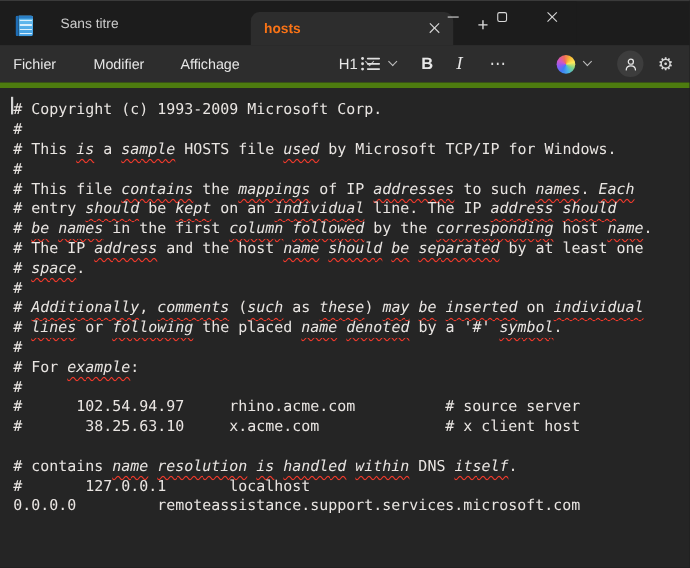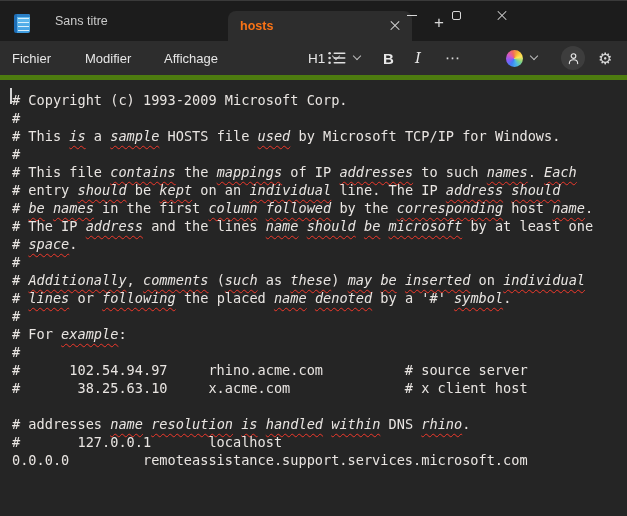--- a/index.html
+++ b/index.html
@@ -147,29 +147,29 @@
 
 <div class="editor">
   <div>
       <div class="line"><span># Copyright (c) 1993-2009 Microsoft Corp.</span></div>
       <div class="line"><span>#</span></div>
       <div class="line"><span># This </span><span class="sq">is</span><span> a </span><span class="sq">sample</span><span> HOSTS file </span><span class="sq">used</span><span> by Microsoft TCP/IP for Windows.</span></div>
       <div class="line"><span>#</span></div>
       <div class="line"><span># This file </span><span class="sq">contains</span><span> the </span><span class="sq">mappings</span><span> of IP </span><span class="sq">addresses</span><span> to such </span><span class="sq">names</span><span>. </span><span class="sq">Each</span></div>
       <div class="line"><span># entry </span><span class="sq">should</span><span> be </span><span class="sq">kept</span><span> on an </span><span class="sq">individual</span><span> line. The IP </span><span class="sq">address</span><span> </span><span class="sq">should</span></div>
       <div class="line"><span># </span><span class="sq">be</span><span> </span><span class="sq">names</span><span> in the first </span><span class="sq">column</span><span> </span><span class="sq">followed</span><span> by the </span><span class="sq">corresponding</span><span> host </span><span class="sq">name</span><span>.</span></div>
-      <div class="line"><span># The IP </span><span class="sq">address</span><span> and the lines </span><span class="sq">name</span><span> </span><span class="sq">should</span><span> </span><span class="sq">be</span><span> </span><span class="sq">microsoft</span><span> by at least one</span></div>
+      <div class="line"><span># The IP </span><span class="sq">address</span><span> and the host </span><span class="sq">name</span><span> </span><span class="sq">should</span><span> </span><span class="sq">be</span><span> </span><span class="sq">separated</span><span> by at least one</span></div>
       <div class="line"><span># </span><span class="sq">space</span><span>.</span></div>
       <div class="line"><span>#</span></div>
       <div class="line"><span># </span><span class="sq">Additionally</span><span>, </span><span class="sq">comments</span><span> (</span><span class="sq">such</span><span> as </span><span class="sq">these</span><span>) </span><span class="sq">may</span><span> </span><span class="sq">be</span><span> </span><span class="sq">inserted</span><span> on </span><span class="sq">individual</span></div>
       <div class="line"><span># </span><span class="sq">lines</span><span> or </span><span class="sq">following</span><span> the placed </span><span class="sq">name</span><span> </span><span class="sq">denoted</span><span> by a '#' </span><span class="sq">symbol</span><span>.</span></div>
       <div class="line"><span>#</span></div>
       <div class="line"><span># For </span><span class="sq">example</span><span>:</span></div>
       <div class="line"><span>#</span></div>
       <div class="line"><span>#      102.54.94.97     rhino.acme.com          # source server</span></div>
       <div class="line"><span>#       38.25.63.10     x.acme.com              # x client host</span></div>
       <div class="line"></div>
-      <div class="line"><span># addresses </span><span class="sq">name</span><span> </span><span class="sq">resolution</span><span> </span><span class="sq">is</span><span> </span><span class="sq">handled</span><span> </span><span class="sq">within</span><span> DNS </span><span class="sq">rhino</span><span>.</span></div>
+      <div class="line"><span># contains </span><span class="sq">name</span><span> </span><span class="sq">resolution</span><span> </span><span class="sq">is</span><span> </span><span class="sq">handled</span><span> </span><span class="sq">within</span><span> DNS </span><span class="sq">itself</span><span>.</span></div>
       <div class="line"><span>#       127.0.0.1       localhost</span></div>
       <div class="line"><span>0.0.0.0         remoteassistance.support.services.microsoft.com</span></div>
     </div>
 </div>
 <div class="caret"></div>
 
 </body></html>

